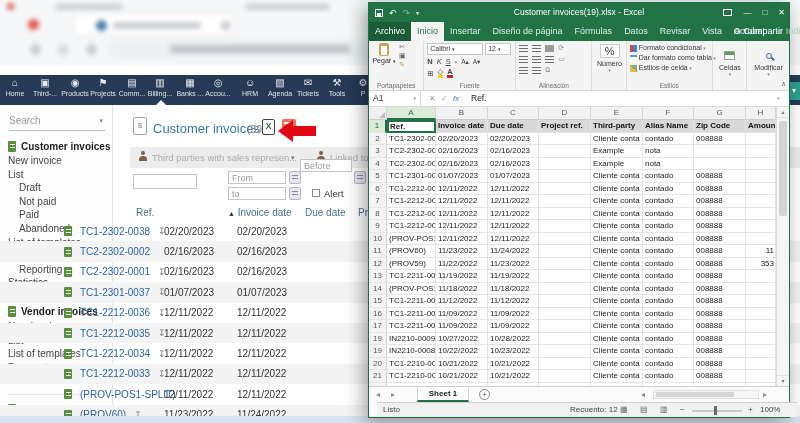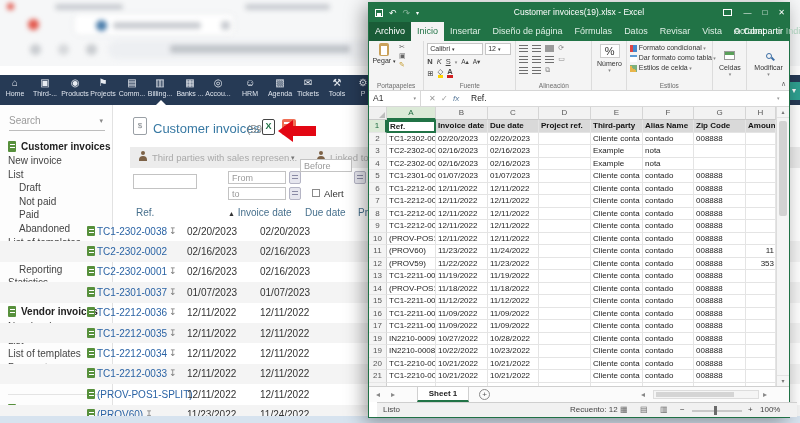--- a/index.html
+++ b/index.html
@@ -55,21 +55,21 @@
   .inp{position:absolute;background:#fff;border:1px solid #c3c3c3;font-size:9px;color:#999;padding-left:3px;line-height:12px}
   .cal{position:absolute;width:12px;height:13px;background:#e7e7ef;border:1px solid #b5b5c5;border-radius:2px}
   .cal::after{content:"";position:absolute;left:2px;top:3px;width:6px;height:5px;background:repeating-linear-gradient(to bottom,#8a8aa5 0 1px,transparent 1px 3px)}
   .chk{position:absolute;width:8px;height:8px;background:#fff;border:1px solid #8a8a8a}
   .alert-lbl{position:absolute;font-size:9.5px;color:#333}
   .thead{position:absolute;font-size:10px;color:#47708d;white-space:nowrap}
   .sortasc{font-size:7px;color:#333}
 
   .wrow{position:absolute;left:0;width:800px;height:20.4px;display:flex;align-items:center}
   .wrow.even{background:#f4f4f4}
-  .wc1{width:100px;margin-left:87px;display:flex;align-items:flex-start;gap:2px;white-space:nowrap}
+  .wc1{width:100px;margin-left:64px;display:flex;align-items:center;gap:8px;white-space:nowrap}
   .wc1 a{font-size:10px;color:#2a63a5;text-decoration:none}
   .dl{font-size:9px;color:#7a7a7a}
   .wc2{width:73px;font-size:10px;color:#333}
   .wc3{font-size:10px;color:#333}
   .bottomstrip{position:absolute;left:0;top:416px;width:800px;height:7px;background:#d7e3ef}
 
   
   .xl{position:absolute;left:368px;top:2px;width:422px;height:416px;background:#fff;border:1px solid #1f7145;box-shadow:-4px 4px 18px rgba(0,0,0,.38);z-index:10;font-family:"Liberation Sans",sans-serif}
   .xl-tb{position:absolute;left:0;top:0;width:420px;height:19px;background:#217346;color:#fff}
   .xl-tb .title{position:absolute;left:0;right:0;text-align:center;font-size:8.5px;line-height:19px}

